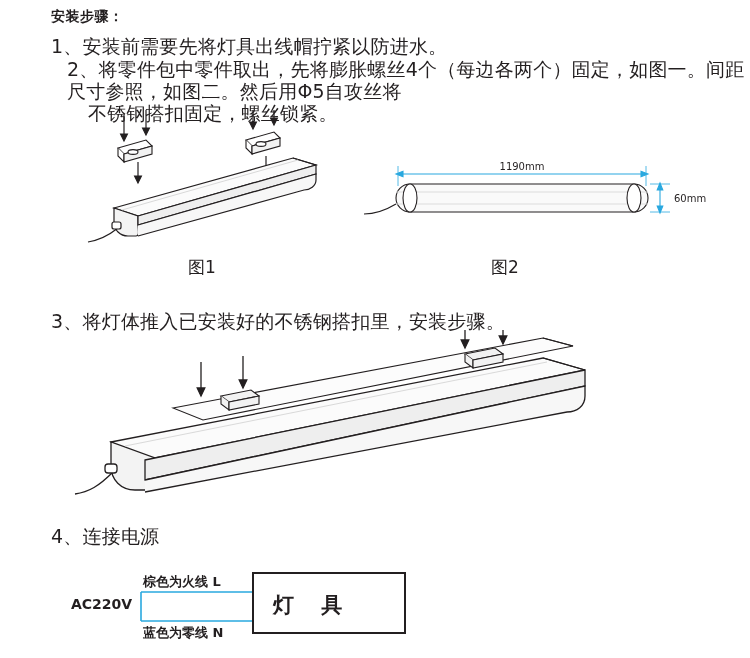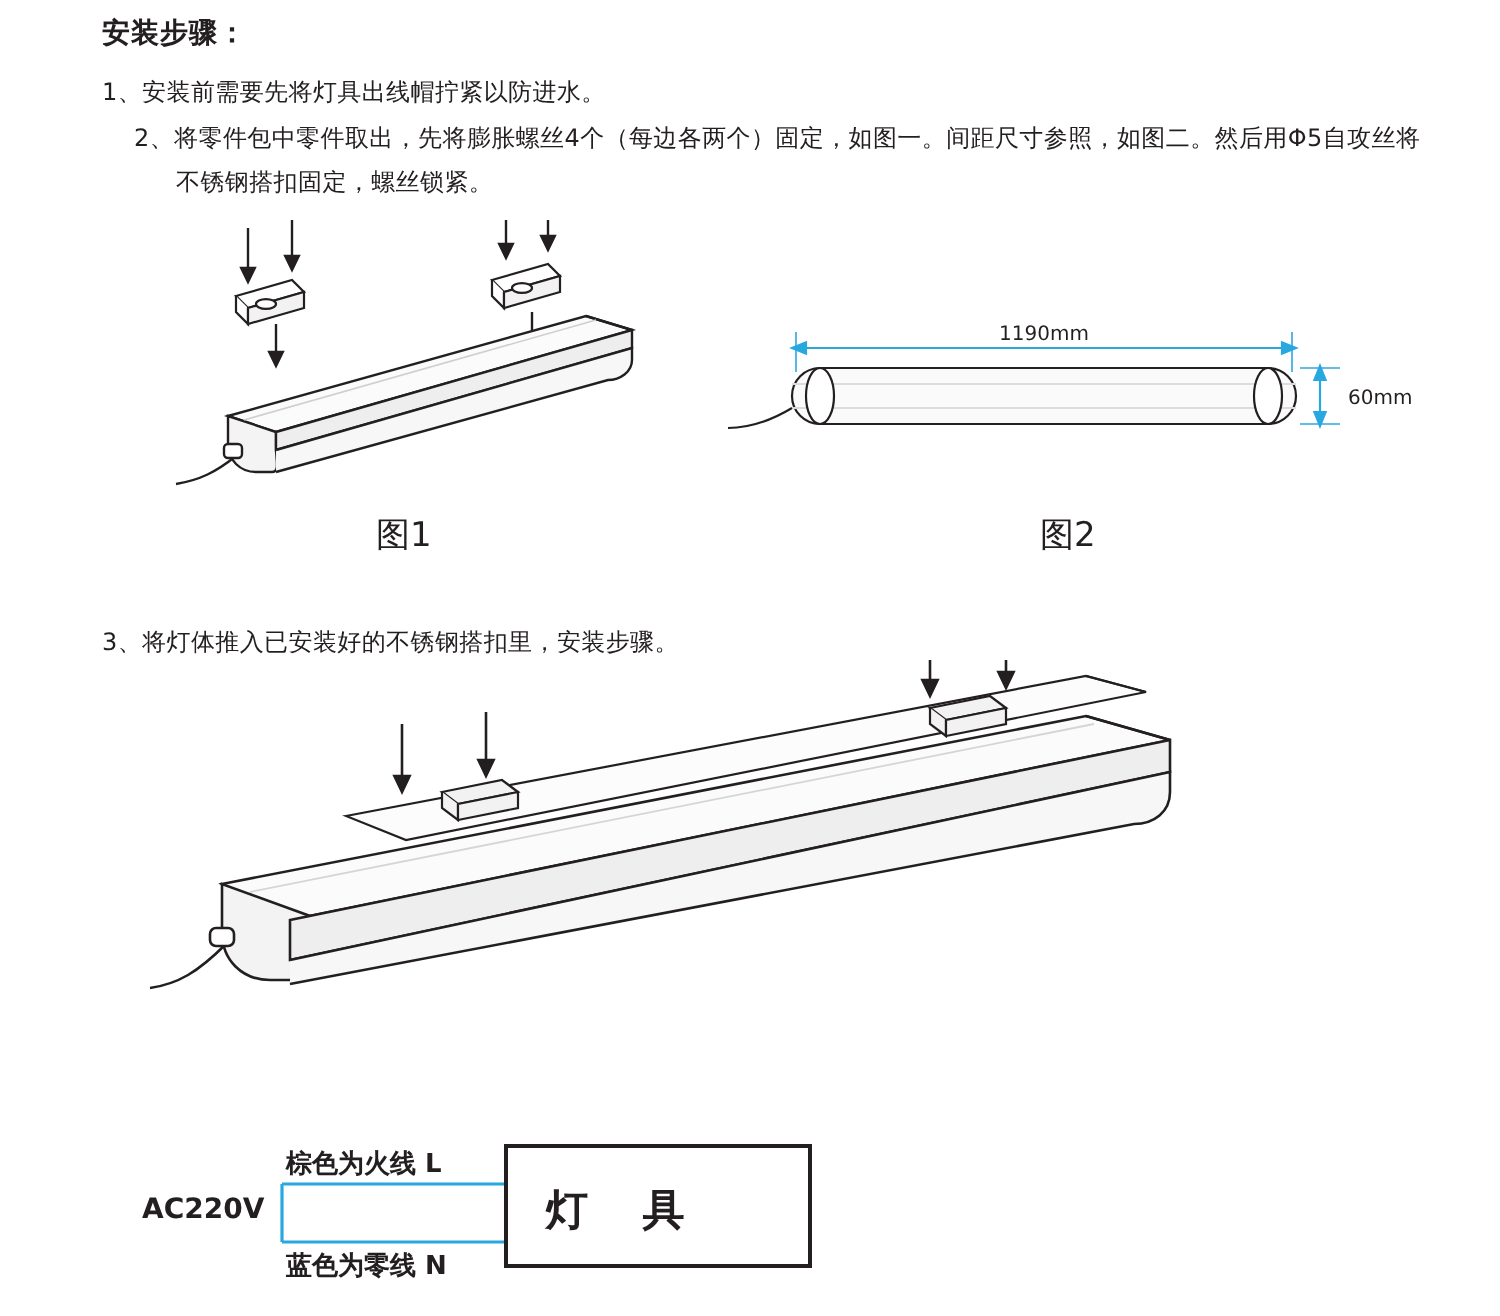--- a/index.html
+++ b/index.html
@@ -24,37 +24,37 @@
   .heading {
     position: absolute;
     left: 33px;
     top: 8px;
     font-size: 14px;
     font-weight: bold;
     letter-spacing: 0.5px;
   }
   .step {
     position: absolute;
-    font-size: 12px;
+    font-size: 19px;
     line-height: 22px;
     letter-spacing: 0.2px;
   }
   .step1 { left: 33px; top: 35px; width: 690px; }
   .step2 { left: 49px; top: 58px; width: 690px; }
   .step2 .cont { display: block; margin-left: 21px; }
   .step3 { left: 33px; top: 310px; width: 690px; }
   .step4 { left: 33px; top: 525px; width: 690px; }
 
   .figlabel {
     position: absolute;
     font-size: 17px;
     font-weight: normal;
   }
   .fig1label { left: 170px; top: 256px; }
-  .fig2label { left: 502px; top: 256px; }
+  .fig2label { left: 473px; top: 256px; }
 
   svg { display: block; }
   .svg-holder { position: absolute; }
   #fig1-svg { left: 60px; top: 110px; }
   #fig2-svg { left: 340px; top: 152px; }
   #fig3-svg { left: 55px; top: 330px; }
   #fig4-svg { left: 45px; top: 555px; }
 
   .dimtext {
     font-family: "DejaVu Sans", "Liberation Sans", sans-serif;
@@ -226,20 +226,23 @@
         <path d="M470 28 L512 40"></path>
       </g>
 
       <g stroke="#231f20" stroke-width="1.3" fill="none">
         <path d="M40 142 C26 156 16 162 2 164"></path>
         <rect x="32" y="134" width="12" height="9" rx="3" fill="#ffffff"></rect>
       </g>
     </svg>
   </div>
 
+  <div class="step step4">
+    <span>4、</span><span>连接电源</span>
+  </div>
 
   <div class="svg-holder" id="fig4-svg">
     <svg width="400" height="95" viewBox="0 0 400 95">
 
       <text class="acLabel" x="8" y="54">AC220V</text>
 
       <g stroke="#29a8df" stroke-width="1.6" fill="none">
         <line x1="78" y1="37" x2="190" y2="37"></line>
         <line x1="78" y1="37" x2="78" y2="50"></line>
       </g>

